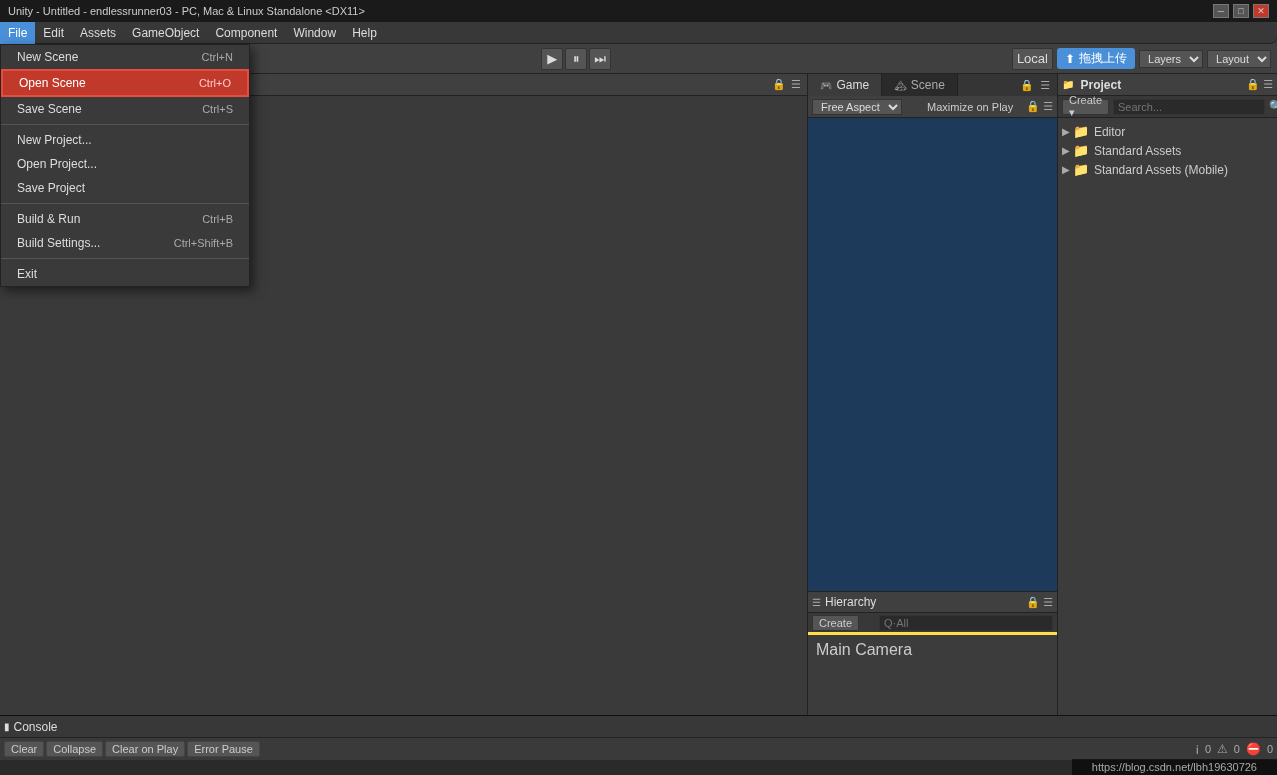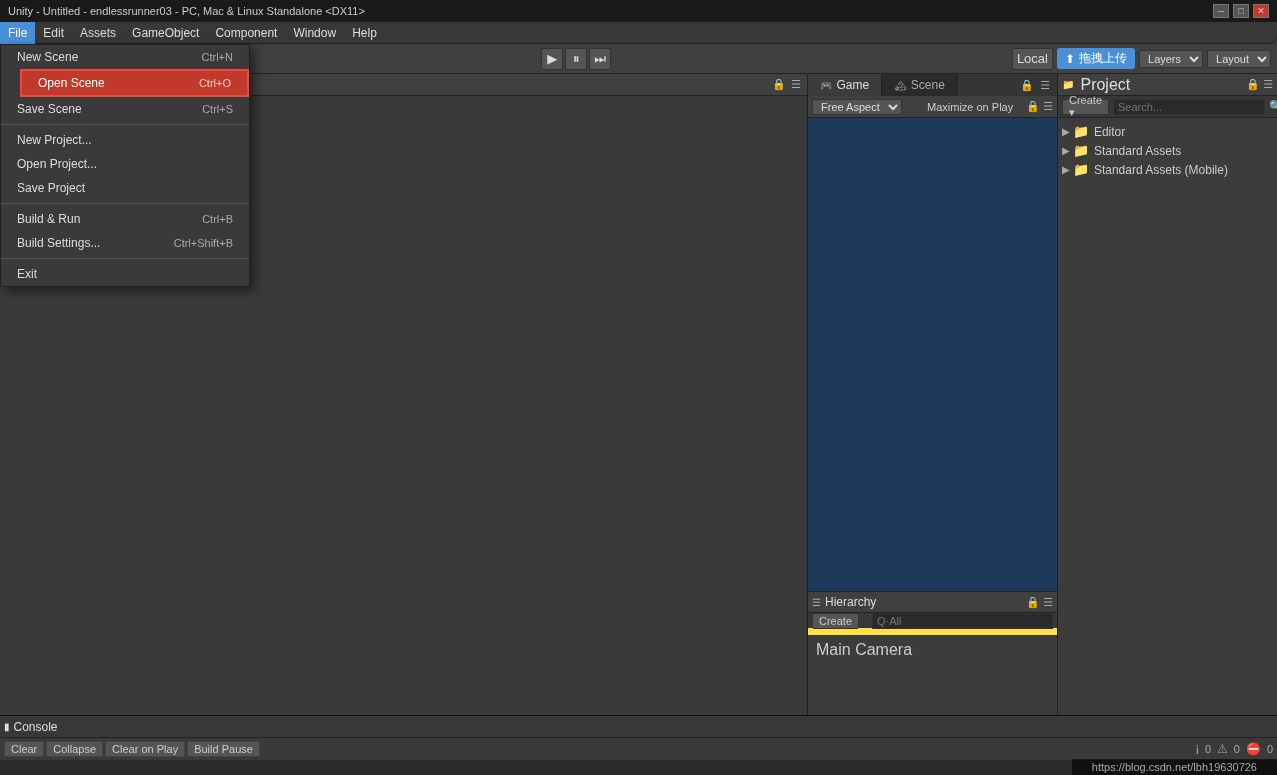--- a/index.html
+++ b/index.html
@@ -85,21 +85,20 @@
       align-items: center;
       padding: 5px 16px;
       cursor: pointer;
       color: #ddd;
       font-size: 12px;
     }
     .dropdown-item.highlighted {
       background: #c0392b;
       border: 2px solid #e74c3c;
       color: #fff;
-      margin-left: 19px;
     }
     .dropdown-separator {
       height: 1px;
       background: #555;
       margin: 3px 0;
     }
     .shortcut {
       color: #aaa;
       font-size: 11px;
     }
@@ -242,22 +241,22 @@
     #project-header {
       height: 22px;
       background: #404040;
       display: flex;
       align-items: center;
       padding: 0 4px;
       gap: 6px;
       border-bottom: 1px solid #222;
     }
     .project-title {
-      font-size: 16px;
-      font-weight: normal;
+      font-size: 12px;
+      font-weight: bold;
       color: #ddd;
     }
     #project-toolbar {
       height: 22px;
       background: #383838;
       display: flex;
       align-items: center;
       padding: 0 4px;
       gap: 4px;
       border-bottom: 1px solid #222;
@@ -307,22 +306,22 @@
       padding: 0 4px;
       border-bottom: 1px solid #222;
       border-top: 1px solid #222;
     }
     #hierarchy-toolbar {
       height: 22px;
       background: #383838;
       display: flex;
       align-items: center;
       padding: 0 4px;
-      gap: 13px;
-      border-bottom: 7px solid #fde047;
+      gap: 20px;
+      border-bottom: 3px solid #fde047;
     }
     #hierarchy-content {
       height: 80px;
       background: #3c3c3c;
       padding: 4px 8px;
       overflow-y: auto;
     }
     .hierarchy-item {
       padding: 2px 0;
       cursor: pointer;
@@ -660,21 +659,21 @@
 
 <div id="console-area">
   <div id="console-header">
     <span class="console-tab-icon">▮</span>
     <span class="console-title">Console</span>
   </div>
   <div id="console-toolbar">
     <div class="console-btn">Clear</div>
     <div class="console-btn">Collapse</div>
     <div class="console-btn">Clear on Play</div>
-    <div class="console-btn">Build Pause</div>
+    <div class="console-btn">Error Pause</div>
     <div class="console-status">
       <span class="status-icon">ℹ</span>
       <span>0</span>
       <span class="status-icon">⚠</span>
       <span>0</span>
       <span class="status-icon">⛔</span>
       <span>0</span>
     </div>
   </div>
 </div>

